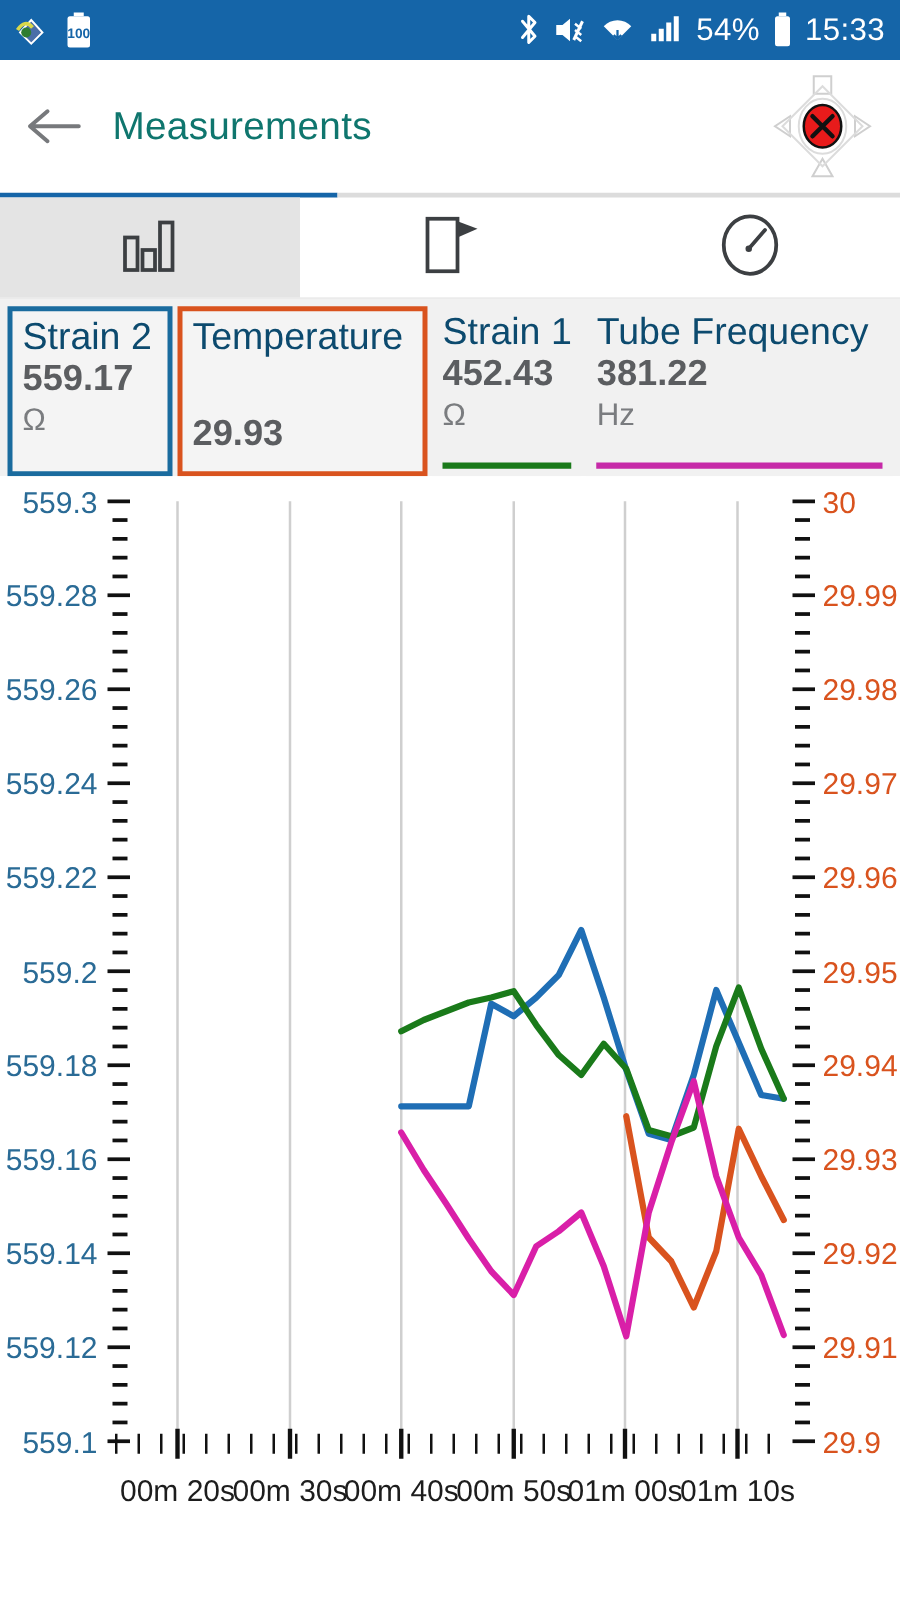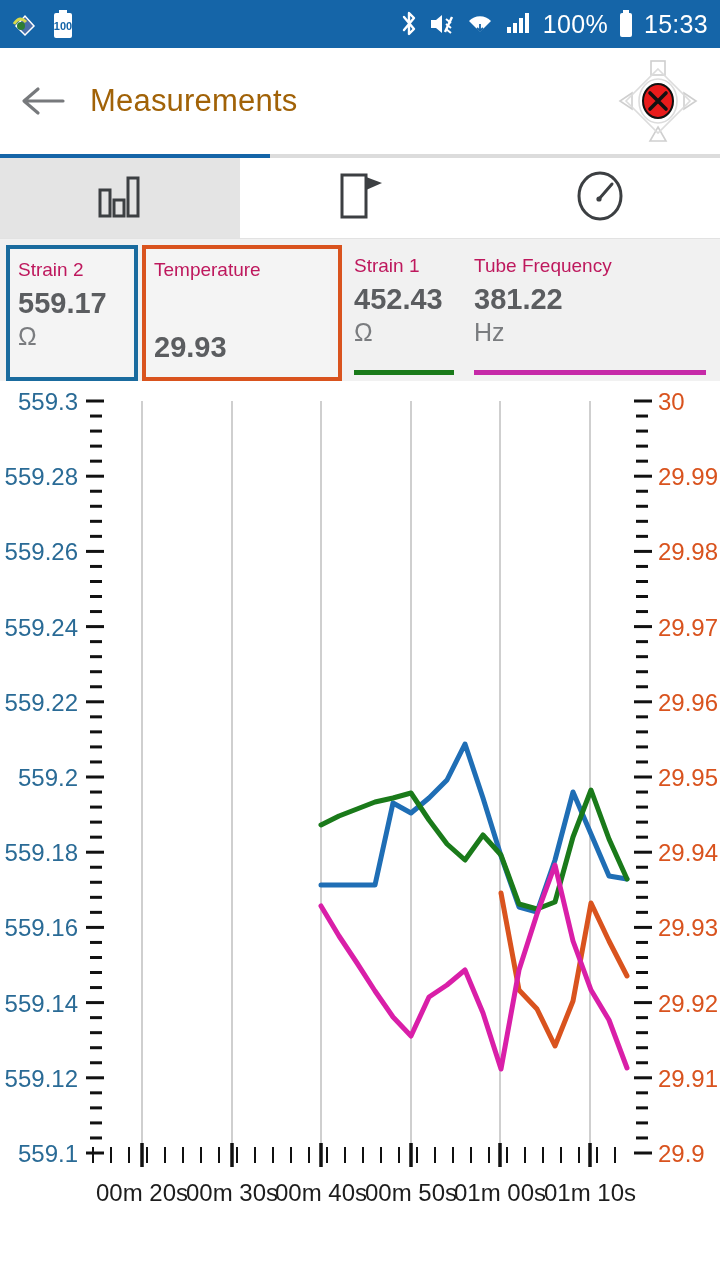--- a/index.html
+++ b/index.html
@@ -19,42 +19,42 @@
   .sb-icon{display:inline-flex;align-items:center;justify-content:flex-end;}
   .sb-text{font-size:25px;font-weight:400;letter-spacing:.3px;line-height:1;}
   .batt-num{font-size:10px;font-weight:700;color:#1565a8;}
   
   .appbar{
     height:106px;background:#ffffff;display:flex;align-items:center;
     padding:0 20px;box-sizing:border-box;position:relative;
   }
   .back-arrow{width:46px;height:46px;display:flex;align-items:center;justify-content:center;cursor:pointer;}
   .app-title{
-    font-size:31px;color:#a16207;font-weight:400;margin-left:24px;letter-spacing:.2px;
+    font-size:31px;color:#0f766e;font-weight:400;margin-left:24px;letter-spacing:.2px;
   }
   .nav-pad{margin-left:auto;width:84px;height:84px;position:relative;}
   
   .tabstrip{display:flex;height:4px;}
   .tabstrip .seg{height:4px;}
   .tabs{display:flex;height:80px;border-bottom:1px solid #e2e2e2;background:#fff;}
   .tab{
     flex:1;display:flex;align-items:center;justify-content:center;cursor:pointer;
   }
   .tab.active{background:#e4e4e4;}
   
   .cards{
     display:flex;height:142px;background:#f1f1f1;padding:6px 6px 0 6px;box-sizing:border-box;gap:4px;
   }
   .card{
     position:relative;box-sizing:border-box;padding:6px 8px 0 8px;
     display:flex;flex-direction:column;background:#f1f1f1;
   }
   .card.boxed{border:4px solid #1a6b9e;background:#f4f4f4;}
   .card.boxed.orange{border-color:#d9531e;gap:44px;}
-  .card .c-name{font-size:19px;color:#be185d;line-height:30px;white-space:nowrap;}
+  .card .c-name{font-size:30px;color:#0c4a6e;line-height:30px;white-space:nowrap;}
   .card .c-val{font-size:29px;color:#5b5d60;font-weight:700;line-height:36px;white-space:nowrap;}
   .card .c-unit{font-size:25px;color:#7a7c7f;line-height:30px;white-space:nowrap;}
   .card .c-rule{position:absolute;left:8px;right:8px;bottom:6px;height:5px;}
   
   .chartwrap{position:relative;width:720px;height:860px;background:#fff;}
   .chart-svg{display:block;}
   .axis-lbl{font-family:"Liberation Sans",sans-serif;font-size:24px;}
   .axis-lbl.left{fill:#2a6b96;text-anchor:end;}
   .axis-lbl.right{fill:#d9531e;text-anchor:start;}
   .axis-lbl.x{fill:#1d1d1d;text-anchor:middle;font-size:24px;}
@@ -99,21 +99,21 @@
       </svg>
     </span>
     <span class="sb-icon">
       <svg width="30" height="28" viewBox="0 0 30 28">
         <rect x="3" y="17" width="4" height="6" fill="#ffffff"></rect>
         <rect x="9" y="13" width="4" height="10" fill="#ffffff"></rect>
         <rect x="15" y="8" width="4" height="15" fill="#ffffff"></rect>
         <rect x="21" y="3" width="4" height="20" fill="#ffffff"></rect>
       </svg>
     </span>
-    <span class="sb-text">100%</span>
+    <span class="sb-text">54%</span>
     <span class="sb-icon">
       <svg width="18" height="30" viewBox="0 0 18 30">
         <rect x="6" y="1" width="6" height="3" fill="#ffffff"></rect>
         <rect x="3" y="4" width="12" height="24" rx="2" fill="#ffffff"></rect>
       </svg>
     </span>
     <span class="sb-text">15:33</span>
   </div>
 </div>
 

